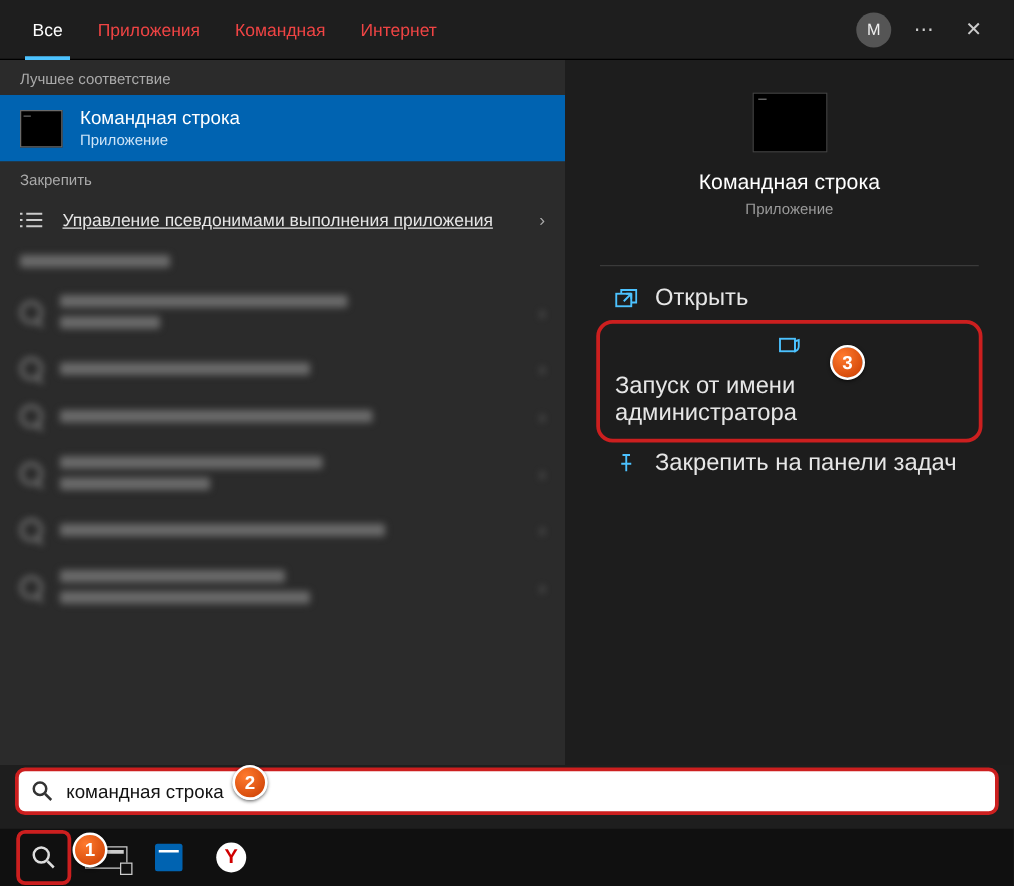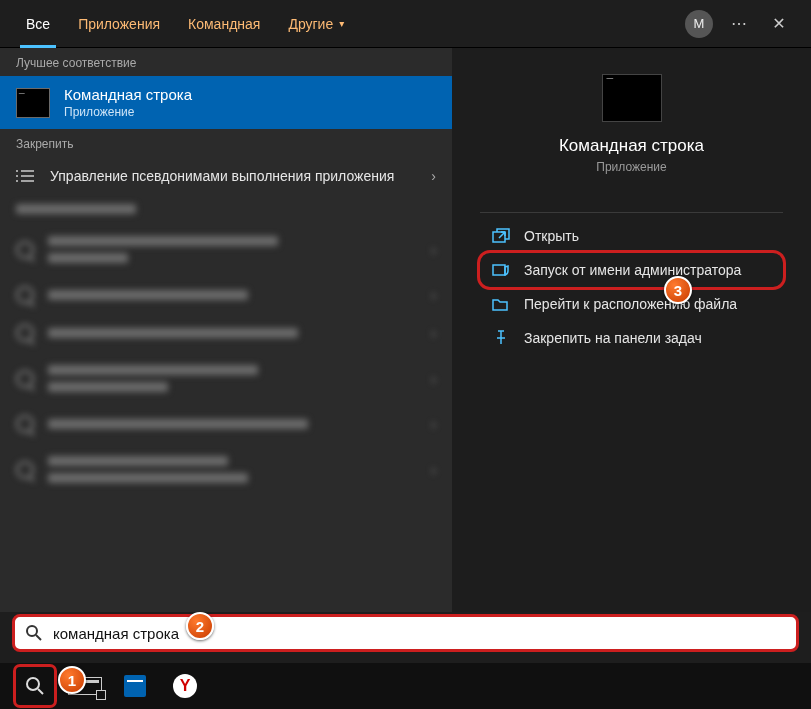--- a/index.html
+++ b/index.html
@@ -3,21 +3,21 @@
 <meta charset="utf-8">
 <style>
   * { box-sizing: border-box; margin: 0; padding: 0; font-family: "Segoe UI", Arial, sans-serif; }
   body { background: #202020; width: 811px; height: 709px; overflow: hidden; position: relative; }
 
   .window { width: 811px; height: 709px; background: #1e1e1e; position: relative; }
 
   
   .tabbar { height: 48px; background: #1e1e1e; display: flex; align-items: center; padding: 0 12px; color: #ccc; font-size: 14px; border-bottom: 1px solid #000; }
   .tabbar .tabs { display: flex; gap: 0; }
-  .tab { padding: 0 14px; height: 48px; display: flex; align-items: center; color: #fdba74; cursor: pointer; position: relative; white-space: nowrap; }
+  .tab { padding: 0 14px; height: 48px; display: flex; align-items: center; color: #ef4444; cursor: pointer; position: relative; white-space: nowrap; }
   .tab.active { color: #fff; }
   .tab.active::after { content: ""; position: absolute; bottom: 0; left: 8px; right: 8px; height: 3px; background: #4cc2ff; }
   .tab .chev { margin-left: 6px; font-size: 10px; }
   .tabbar .spacer { flex: 1; }
   .tabbar .rbtn { width: 40px; height: 40px; display: flex; align-items: center; justify-content: center; color: #ccc; font-size: 16px; cursor: pointer; }
   .avatar { width: 28px; height: 28px; border-radius: 50%; background: #555; color: #eee; display: flex; align-items: center; justify-content: center; font-size: 13px; }
 
   
   .main { display: flex; height: 564px; }
 
@@ -28,21 +28,21 @@
   .section-hdr { color: #aaa; font-size: 12px; padding: 8px 16px 6px; }
   
   .top-result { background: #0063b1; color: #fff; display: flex; align-items: center; padding: 10px 16px; gap: 14px; }
   .top-result .thumb { width: 34px; height: 30px; background: #000; border: 1px solid #6a6a6a; position: relative; }
   .top-result .thumb::before { content: "_"; position: absolute; top: -6px; left: 2px; color: #999; font-size: 10px; }
   .top-result .lines .t1 { font-size: 15px; }
   .top-result .lines .t2 { font-size: 12px; color: #cde4f7; margin-top: 2px; }
 
   
   .row { display: flex; align-items: center; padding: 10px 16px; gap: 14px; color: #e6e6e6; font-size: 14px; position: relative; }
-  .row .label { flex: 1; line-height: 1.3; }
+  .row .label { flex: 1; line-height: 1.3; text-decoration: underline; }
   .row .chev { color: #aaa; font-size: 14px; }
   .row .sicon { width: 20px; text-align: center; color: #ccc; }
 
   
   .blurzone { flex: 1; position: relative; overflow: hidden; }
   .brow { display: flex; align-items: center; padding: 10px 16px; gap: 14px; color: #777; filter: blur(3px); font-size: 14px; }
   .brow .bicon { width: 18px; height: 18px; border: 2px solid #888; border-radius: 50%; position: relative; flex-shrink: 0; }
   .brow .bicon::after { content: ""; position: absolute; width: 7px; height: 2px; background: #888; bottom: -3px; right: -3px; transform: rotate(45deg); }
   .brow .btxt { flex: 1; }
   .brow .bar { height: 10px; background: #6a6a6a; border-radius: 2px; display: inline-block; }
@@ -50,23 +50,23 @@
 
   
   .preview { display: flex; flex-direction: column; align-items: center; padding-top: 26px; }
   .preview .big-thumb { width: 60px; height: 48px; background: #000; border: 1px solid #444; margin-bottom: 14px; position: relative; }
   .preview .big-thumb::before { content: "–"; position: absolute; top: -4px; left: 4px; color: #888; font-size: 12px; }
   .preview .ptitle { color: #fff; font-size: 17px; }
   .preview .psub { color: #9a9a9a; font-size: 12px; margin-top: 4px; }
 
   .actions { margin-top: 38px; width: 100%; padding: 0 28px; }
   .actions hr { border: none; border-top: 1px solid #3a3a3a; margin-bottom: 6px; }
-  .action { display: flex; align-items: center; gap: 14px; padding: 9px 12px; color: #e6e6e6; font-size: 14px; cursor: pointer; border-radius: 2px; }
+  .action { display: flex; align-items: center; gap: 14px; padding: 9px 12px; color: #e6e6e6; font-size: 19px; cursor: pointer; border-radius: 2px; }
   .action .aicon { width: 18px; height: 16px; color: #4cc2ff; flex-shrink: 0; }
-  .action.highlight { outline: 3px solid #cc1f1f; border-radius: 10px; }
+  .action.highlight { outline: 3px solid #cc1f1f; border-radius: 10px; flex-direction: column; }
 
   
   .searchwrap { position: absolute; left: 12px; right: 12px; top: 614px; height: 38px; background: #fff; border: 3px solid #cc1f1f; border-radius: 8px; display: flex; align-items: center; padding: 0 10px; gap: 10px; }
   .searchwrap .sglass { width: 18px; height: 18px; color: #444; }
   .searchwrap input { border: none; outline: none; font-size: 15px; flex: 1; background: transparent; color: #111; }
 
   
   .taskbar { position: absolute; left: 0; right: 0; bottom: 0; height: 46px; background: #101010; display: flex; align-items: center; gap: 4px; padding-left: 12px; }
   .taskbtn { width: 46px; height: 46px; display: flex; align-items: center; justify-content: center; cursor: pointer; position: relative; }
   .taskbtn.outlined { outline: 3px solid #cc1f1f; outline-offset: -4px; border-radius: 8px; }
@@ -86,24 +86,21 @@
 </head>
 <body>
 
 <div class="window">
 
   <div class="tabbar">
     <div class="tabs">
       <div class="tab active">Все</div>
       <div class="tab">Приложения</div>
       <div class="tab">Командная</div>
-      <div class="tab">
-        <span>Другие</span>
-        <span class="chev">▾</span>
-      </div>
+      <div class="tab">Интернет</div>
     </div>
     <div class="spacer"></div>
     <div class="rbtn">
       <div class="avatar">М</div>
     </div>
     <div class="rbtn">
       <span>⋯</span>
     </div>
     <div class="rbtn">
       <span>✕</span>
@@ -203,28 +200,20 @@
         <div class="action highlight" style="position:relative">
           <span class="aicon">
             <svg width="18" height="16" viewBox="0 0 18 16" fill="none" stroke="#4cc2ff" stroke-width="1.5">
                 <rect x="1" y="3" width="12" height="10"></rect>
                 <path d="M13 5 L16 4 L16 9 C16 12 13 13 13 13 Z"></path>
               </svg>
           </span>
           <span>Запуск от имени администратора</span>
         </div>
 
-        <div class="action">
-          <span class="aicon">
-            <svg width="18" height="16" viewBox="0 0 18 16" fill="none" stroke="#4cc2ff" stroke-width="1.5">
-                <path d="M1 4 H6 L8 6 H15 V14 H1 Z"></path>
-              </svg>
-          </span>
-          <span>Перейти к расположению файла</span>
-        </div>
 
 
         <div class="action">
           <span class="aicon">
             <svg width="18" height="16" viewBox="0 0 18 16" fill="none" stroke="#4cc2ff" stroke-width="1.5">
                 <path d="M6 1 H12 M9 1 V8 M5 8 H13 M9 8 V14"></path>
               </svg>
           </span>
           <span>Закрепить на панели задач</span>
         </div>

